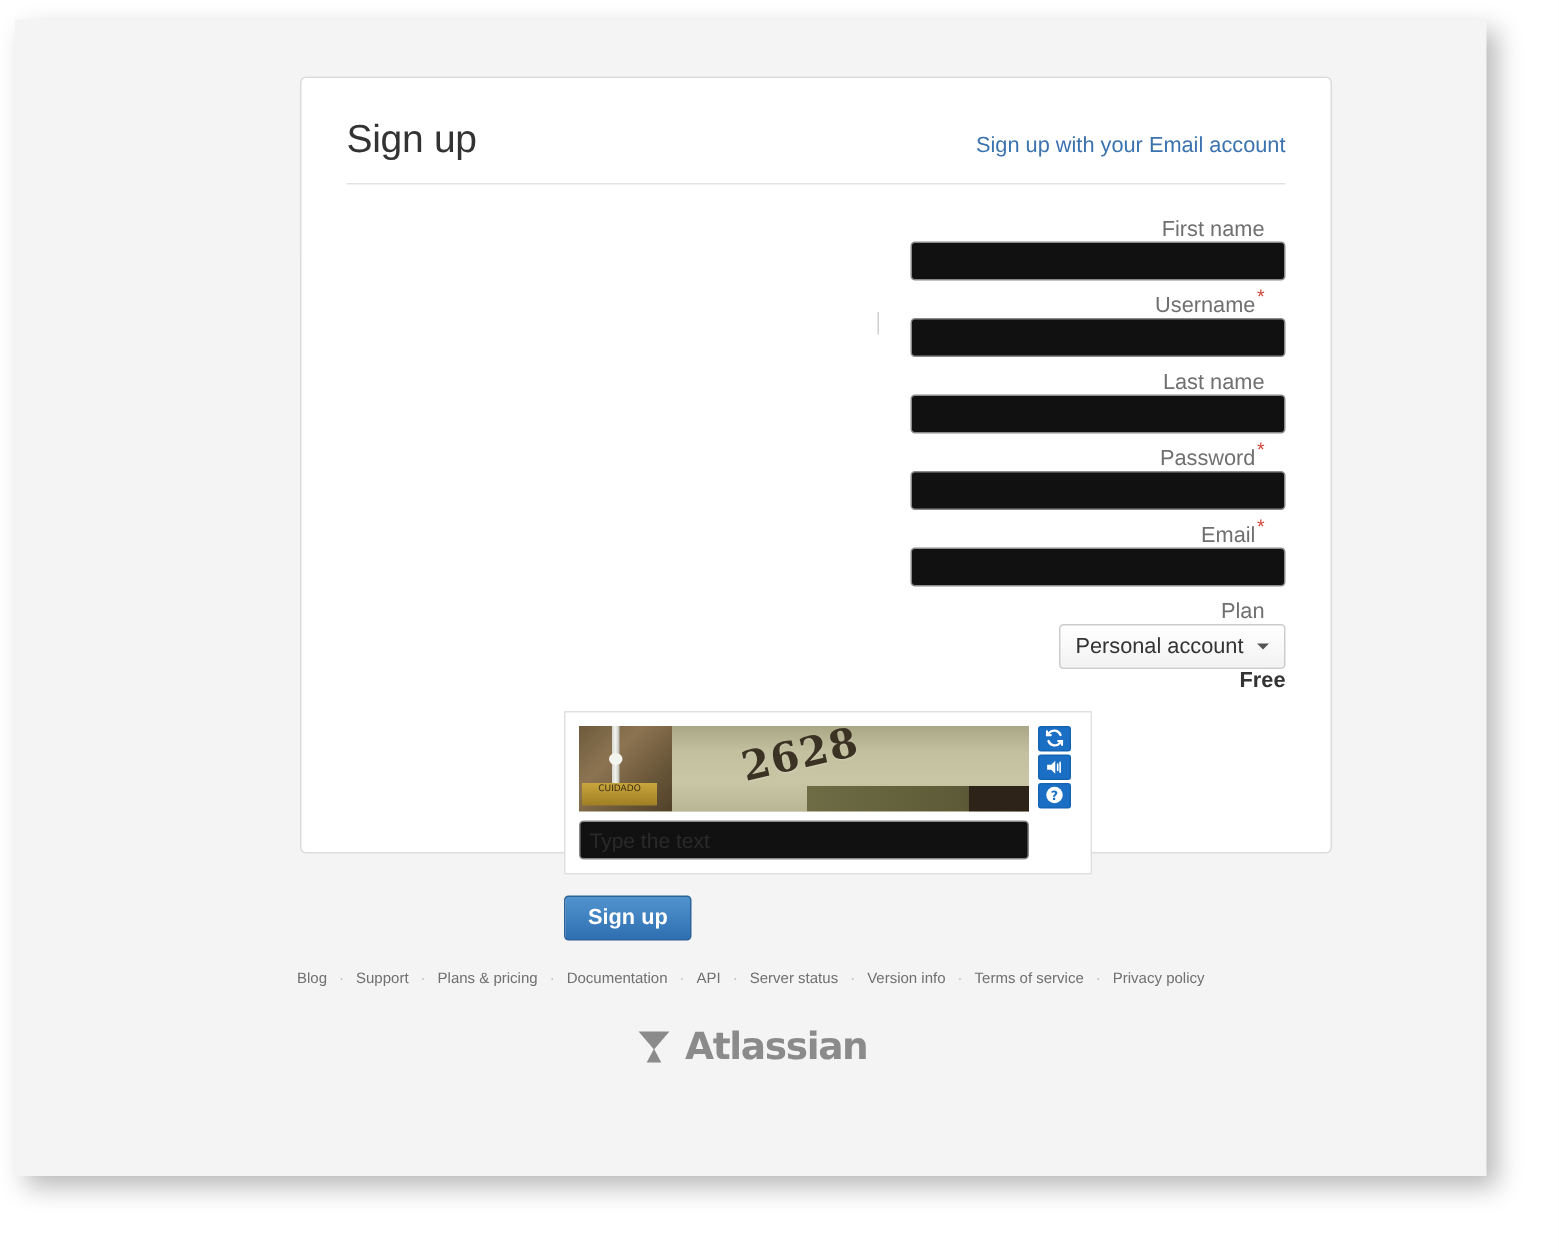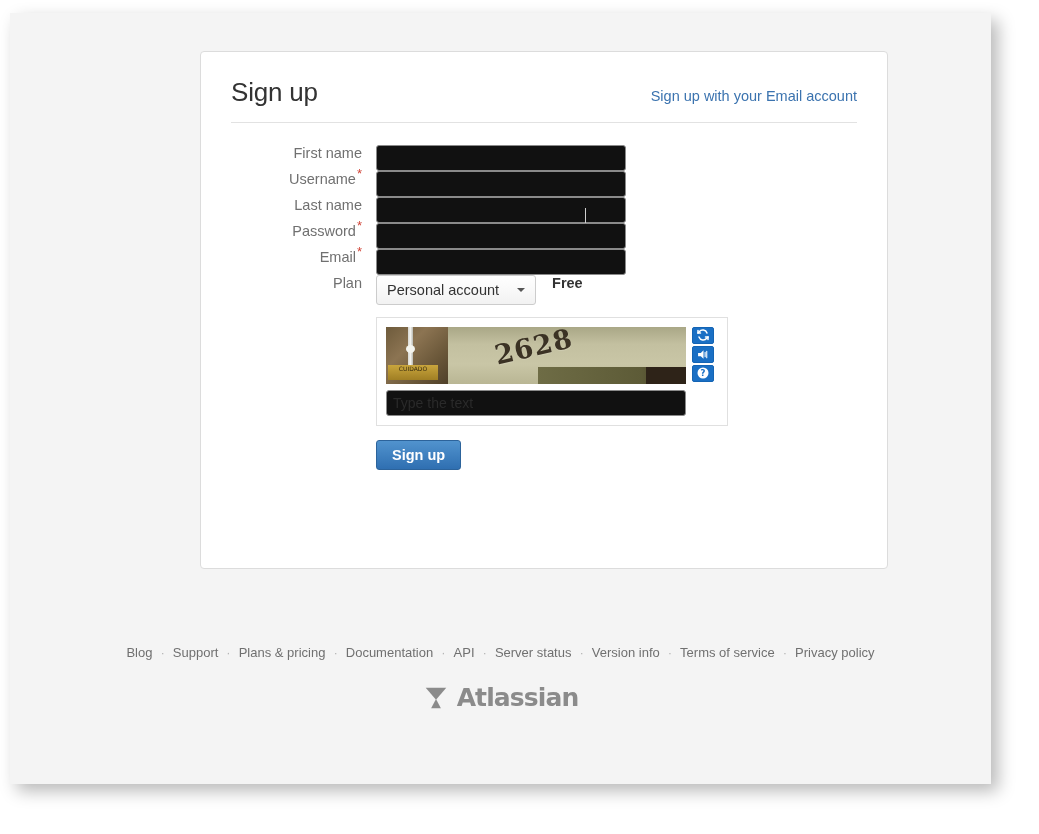--- a/index.html
+++ b/index.html
@@ -57,22 +57,23 @@
 
   .divider {
     border: 0;
     border-top: 1px solid #e2e2e2;
     margin: 0 0 22px 0;
   }
 
   
   .form-row {
     display: flex;
-    align-items: flex-start;
-    margin-bottom: 0;
+    align-items: flex-end;
+    margin-bottom: 9px;
+    flex-direction: column;
   }
   .field-label {
     width: 145px;
     text-align: right;
     padding-right: 14px;
     font-size: 14.5px;
     color: #707070;
     white-space: nowrap;
     flex: 0 0 auto;
   }
@@ -101,21 +102,21 @@
     position: absolute;
     width: 1px; height: 15px;
     background: #cfcfcf;
     left: 384px; top: 156px;
   }
 
   
   .plan-select {
     display: inline-flex;
     align-items: center;
-    gap: 18px;
+    gap: 9px;
     height: 30px;
     padding: 0 10px;
     background: linear-gradient(#ffffff, #f2f2f2);
     border: 1px solid #cccccc;
     border-radius: 3px;
     font-size: 14.5px;
     color: #333333;
     cursor: pointer;
     white-space: nowrap;
   }
@@ -241,21 +242,21 @@
     cursor: pointer;
   }
 
   
   #footer {
     position: absolute;
     left: 0; top: 630px;
     width: 981px;
     text-align: center;
   }
-  .flinks { font-size: 13px; color: #707070; line-height: 20px; }
+  .flinks { font-size: 10px; color: #707070; line-height: 20px; }
   .flinks a {
     color: #707070;
     text-decoration: none;
     cursor: pointer;
     padding: 0 1px;
   }
   .fsep { color: #b6b6b6; padding: 0 7px; }
   .frow2 { margin-top: 10px; }
   .frow2 .fsep { padding: 0 8px; }
 

